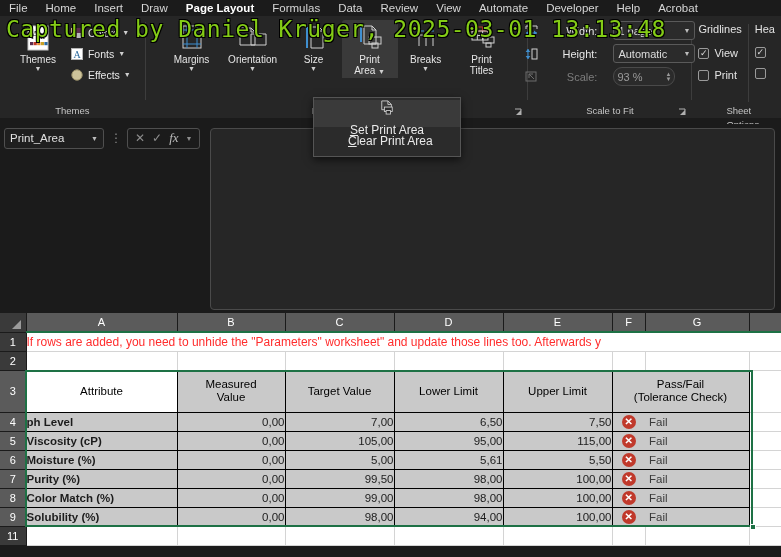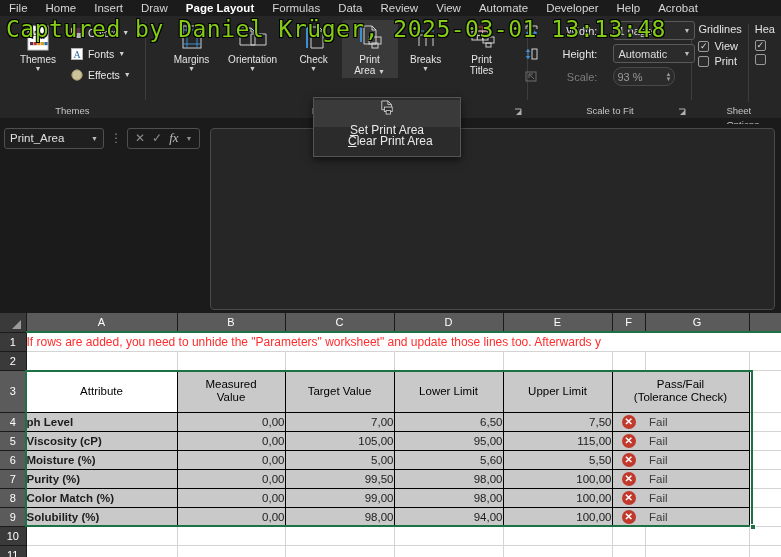--- a/index.html
+++ b/index.html
@@ -69,21 +69,21 @@
   .combo { background: #2b2b2b; border: 1px solid #5a5a5a; border-radius: 3px;
            height: 19px; display: flex; align-items: center; justify-content: space-between;
            padding: 0 4px; font-size: 11px; color: #e6e6e6; min-width: 80px; }
   .combo .cv { color: #dcdcdc; }
   .combo .car { font-size: 7px; color: #bdbdbd; }
   .spin { background: #2b2b2b; border: 1px solid #4a4a4a; border-radius: 9px;
           height: 19px; display: flex; align-items: center; justify-content: space-between;
           padding: 0 3px; width: 62px; font-size: 11px; color: #9a9a9a; }
   .spin .arrows { display: flex; flex-direction: column; font-size: 6px; line-height: 5px; color: #9a9a9a; }
 
-  .chk-col { display: flex; flex-direction: column; gap: 3px; padding: 3px 6px 0 6px; }
+  .chk-col { display: flex; flex-direction: column; gap: 10px; padding: 3px 6px 0 6px; }
   .chk-title { font-size: 11px; color: #e3e3e3; margin-bottom: 2px; }
   .chk-row { display: flex; align-items: center; gap: 5px; font-size: 11px; color: #e3e3e3; }
   .box { width: 11px; height: 11px; border: 1px solid #9a9a9a; border-radius: 2px;
          background: #2b2b2b; display: flex; align-items: center; justify-content: center;
          font-size: 9px; color: #dcdcdc; line-height: 1; }
 
   
   .menu {
     position: absolute; left: 313px; top: 97px; width: 148px; height: 60px;
     background: #2b2b2b; border: 1px solid #555; box-shadow: 0 3px 8px rgba(0,0,0,.6);
@@ -262,21 +262,21 @@
           <div class="car">▼</div>
         </div>
         <div class="bigbtn">
           <div class="ic">
             <svg width="30" height="28" viewBox="0 0 30 28">
               <line x1="8" y1="3" x2="8" y2="24" stroke="#3f8fd0" stroke-width="2"></line>
               <path d="M12 3 h8 l4 4 v17 h-12 z" fill="none" stroke="#cfcfcf"></path>
               <path d="M20 3 v4 h4" fill="none" stroke="#cfcfcf"></path>
             </svg>
           </div>
-          <div class="lbl">Check</div>
+          <div class="lbl">Size</div>
           <div class="car">▼</div>
         </div>
         <div class="bigbtn active">
           <div class="ic">
             <svg width="30" height="28" viewBox="0 0 30 28">
               <line x1="6" y1="2" x2="6" y2="18" stroke="#3f8fd0" stroke-width="2"></line>
               <path d="M9 2 h8 l4 4 v14 h-12 z" fill="none" stroke="#cfcfcf"></path>
               <path d="M17 2 v4 h4" fill="none" stroke="#cfcfcf"></path>
               <rect x="14" y="13" width="12" height="7" fill="none" stroke="#cfcfcf"></rect>
               <rect x="17" y="19" width="6" height="5" fill="none" stroke="#cfcfcf"></rect>
@@ -535,21 +535,21 @@
         <td class="dcell num">115,00</td>
         <td class="dcell flagc"><span class="xbadge">✕</span></td>
         <td class="dcell failc">Fail</td>
         <td class="cell"></td>
       </tr>
       <tr>
         <td class="rowhdr">6</td>
         <td class="dcell lbl">Moisture (%)</td>
         <td class="dcell num">0,00</td>
         <td class="dcell num">5,00</td>
-        <td class="dcell num">5,60</td>
+        <td class="dcell num">5,61</td>
         <td class="dcell num">5,50</td>
         <td class="dcell flagc"><span class="xbadge">✕</span></td>
         <td class="dcell failc">Fail</td>
         <td class="cell"></td>
       </tr>
       <tr>
         <td class="rowhdr">7</td>
         <td class="dcell lbl">Purity (%)</td>
         <td class="dcell num">0,00</td>
         <td class="dcell num">99,50</td>
@@ -575,31 +575,20 @@
         <td class="dcell lbl">Solubility (%)</td>
         <td class="dcell num">0,00</td>
         <td class="dcell num">98,00</td>
         <td class="dcell num">94,00</td>
         <td class="dcell num">100,00</td>
         <td class="dcell flagc"><span class="xbadge">✕</span></td>
         <td class="dcell failc">Fail</td>
         <td class="cell"></td>
       </tr>
 
-      <tr>
-        <td class="rowhdr dark">10</td>
-        <td class="cell"></td>
-        <td class="cell"></td>
-        <td class="cell"></td>
-        <td class="cell"></td>
-        <td class="cell"></td>
-        <td class="cell"></td>
-        <td class="cell"></td>
-        <td class="cell"></td>
-      </tr>
 
       <tr>
         <td class="rowhdr dark">11</td>
         <td class="cell"></td>
         <td class="cell"></td>
         <td class="cell"></td>
         <td class="cell"></td>
         <td class="cell"></td>
         <td class="cell"></td>
         <td class="cell"></td>

